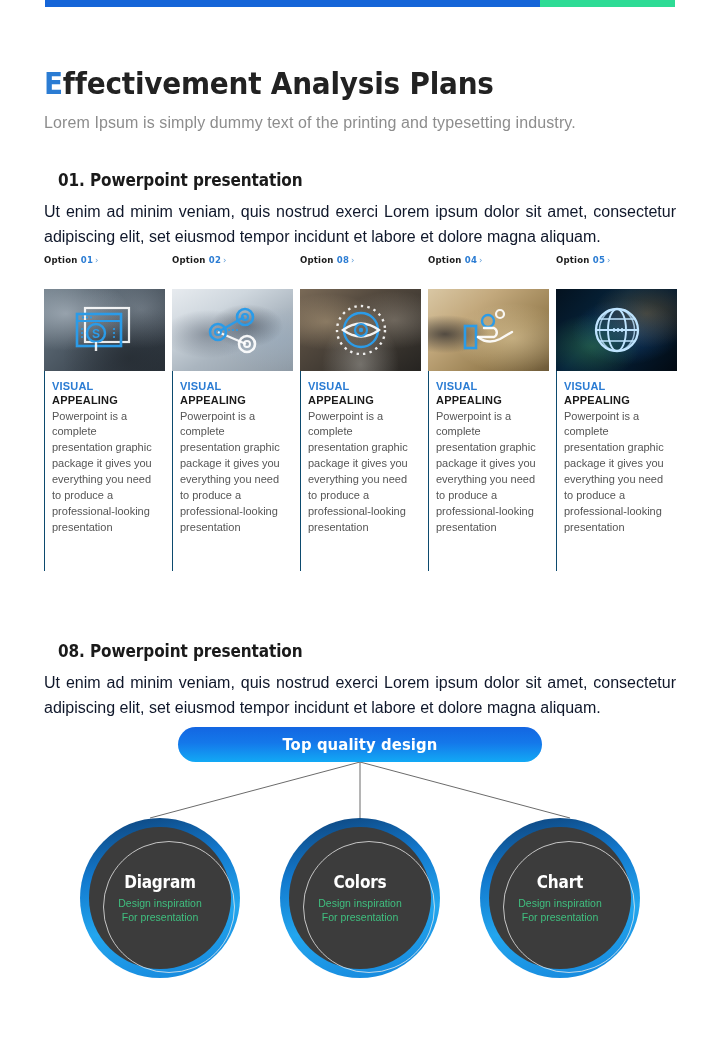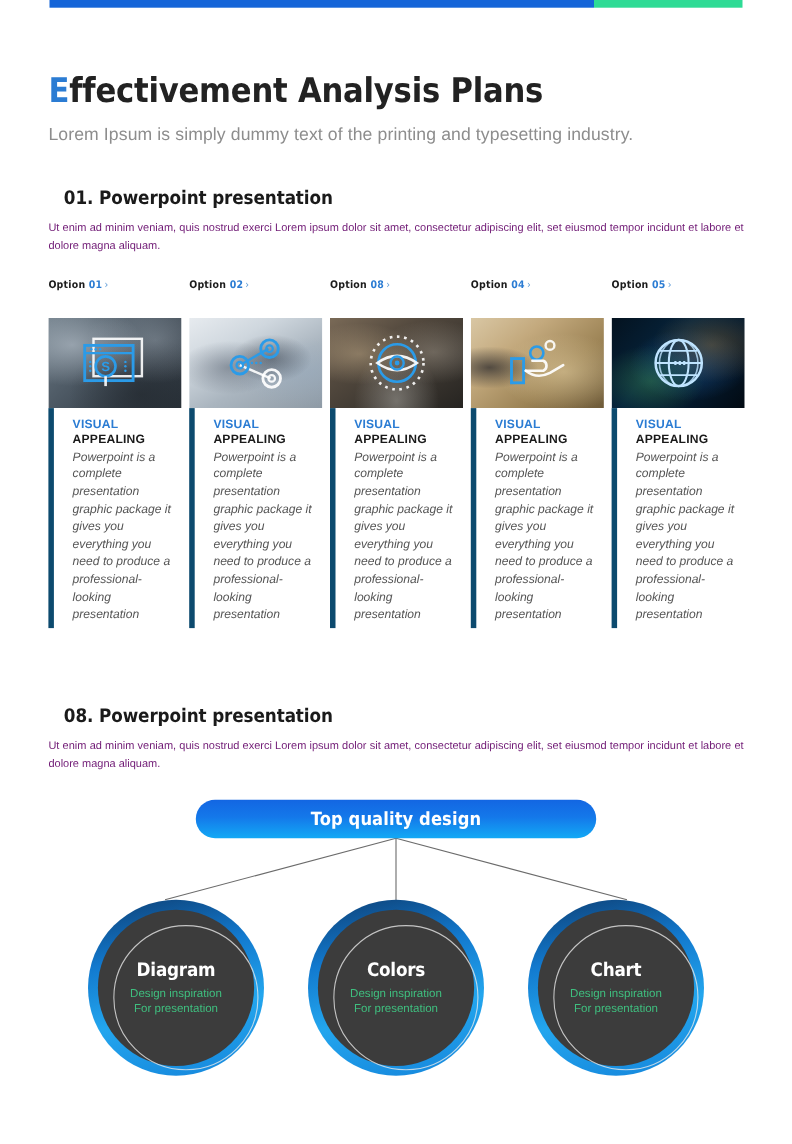--- a/index.html
+++ b/index.html
@@ -30,21 +30,21 @@
     font-family:"Liberation Sans", sans-serif;
   }
 
   
   .section-title {
     font-size:17px; font-weight:bold; color:#1a1a1a; letter-spacing:-0.1px;
     font-family:"DejaVu Sans Condensed","Liberation Sans", sans-serif;
     margin-left:14px;
   }
   .section-body {
-    margin-top:10px; font-size:10px; color:#701a75; line-height:1.55;
+    margin-top:10px; font-size:16px; color:#0f172a; line-height:1.55;
     text-align:justify; width:632px;
   }
 
   #sec1 { position:absolute; left:44px; top:170px; width:640px; }
   #sec2 { position:absolute; left:44px; top:641px; width:640px; }
 
   
   .cards { position:absolute; left:44px; top:254px; width:648px; display:flex; }
   .card { width:128px; position:relative; }
   .opt-label {
@@ -53,24 +53,24 @@
     margin-bottom:24px; white-space:nowrap;
   }
   .opt-label .num { color:#2B7CD3; }
   .opt-label .chev { color:#5e9bd6; font-weight:normal; margin-left:2px; }
 
   .thumb { width:121px; height:82px; position:relative; overflow:hidden; }
   .thumb .ph { position:absolute; inset:0; }
   .thumb .icon { position:absolute; inset:0; display:flex; align-items:center; justify-content:center; }
   .thumb svg { display:block; }
 
-  .card-body { width:121px; padding:9px 6px 0 17px; border-left:5px solid #0c4a6e; min-height:200px; }
+  .card-body { width:121px; padding:9px 6px 0 7px; border-left:1px solid #0c4a6e; min-height:200px; }
   .card-kicker { font-size:11px; font-weight:bold; color:#2B7CD3; line-height:1.25; letter-spacing:.2px; }
   .card-kicker2 { font-size:11px; font-weight:bold; color:#1a1a1a; line-height:1.25; letter-spacing:.2px; }
-  .card-text { margin-top:1px; font-size:11px; color:#555555; line-height:1.45;font-style:italic; }
+  .card-text { margin-top:1px; font-size:11px; color:#555555; line-height:1.45; }
   .pill {
     position:absolute; left:178px; top:727px; width:364px; height:35px;
     border-radius:18px; display:flex; align-items:center; justify-content:center;
     color:#ffffff; font-weight:bold; font-size:16.5px; letter-spacing:.1px;
     font-family:"DejaVu Sans Condensed","Liberation Sans", sans-serif;
   }
   .connectors { position:absolute; left:0; top:715px; width:720px; height:300px; }
 
   .node { position:absolute; width:160px; height:160px; border-radius:50%; }
   .node .ring { position:absolute; inset:0; border-radius:50%; }

